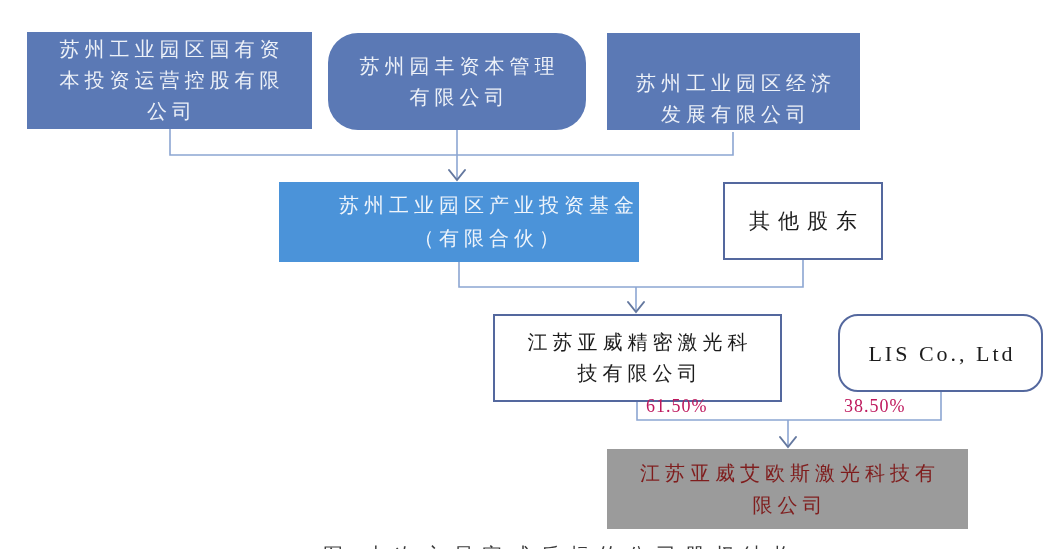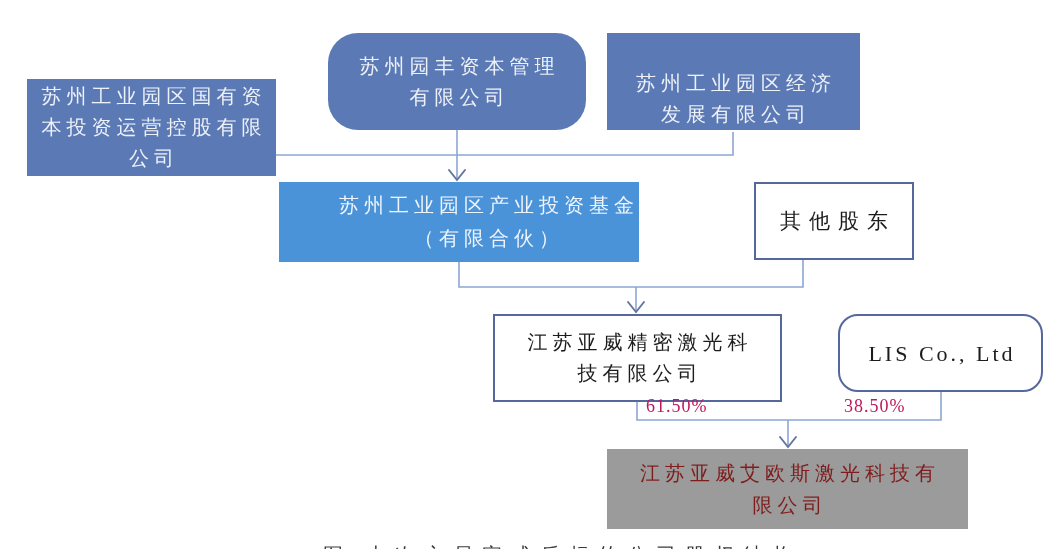--- a/index.html
+++ b/index.html
@@ -110,42 +110,42 @@
       <polyline points="637,391 637,420 941,420 941,392"></polyline>
       <line x1="788" y1="420" x2="788" y2="446"></line>
     </g>
     <g stroke="#64789f" stroke-width="2" fill="none" stroke-linecap="round">
       <polyline points="449,170 457,180 465,170"></polyline>
       <polyline points="628,302 636,312 644,302"></polyline>
       <polyline points="780,437 788,447 796,437"></polyline>
     </g>
   </svg>
 
-  <div class="node node-blue" style="left:27px; top:32px; width:249px; height:97px;margin-top:47px;">
+  <div class="node node-blue" style="left:27px; top:32px; width:285px; height:97px;">
     <span>苏州工业园区国有资
 本投资运营控股有限
 公司</span>
   </div>
 
   <div class="node node-blue" style="left:328px; top:33px; width:258px; height:97px;border-radius:30px;">
     <span>苏州园丰资本管理
 有限公司</span>
   </div>
 
   <div class="node node-blue" style="left:607px; top:33px; width:253px; height:97px;align-items:flex-end;">
     <span>苏州工业园区经济
 发展有限公司</span>
   </div>
 
   <div class="node node-bright" style="left:279px; top:182px; width:360px; height:80px;">
     <span>苏州工业园区产业投资基金
 （有限合伙）</span>
   </div>
 
-  <div class="node node-outline node-other" style="left:723px; top:182px; width:160px; height:78px;margin-left:31px;">
+  <div class="node node-outline node-other" style="left:723px; top:182px; width:160px; height:78px;">
     <span>其他股东</span>
   </div>
 
   <div class="node node-outline" style="left:493px; top:314px; width:289px; height:88px;">
     <span>江苏亚威精密激光科
 技有限公司</span>
   </div>
 
   <div class="node node-outline node-lis" style="left:838px; top:314px; width:205px; height:78px;border-radius:20px;">
     <span>LIS Co., Ltd</span>

